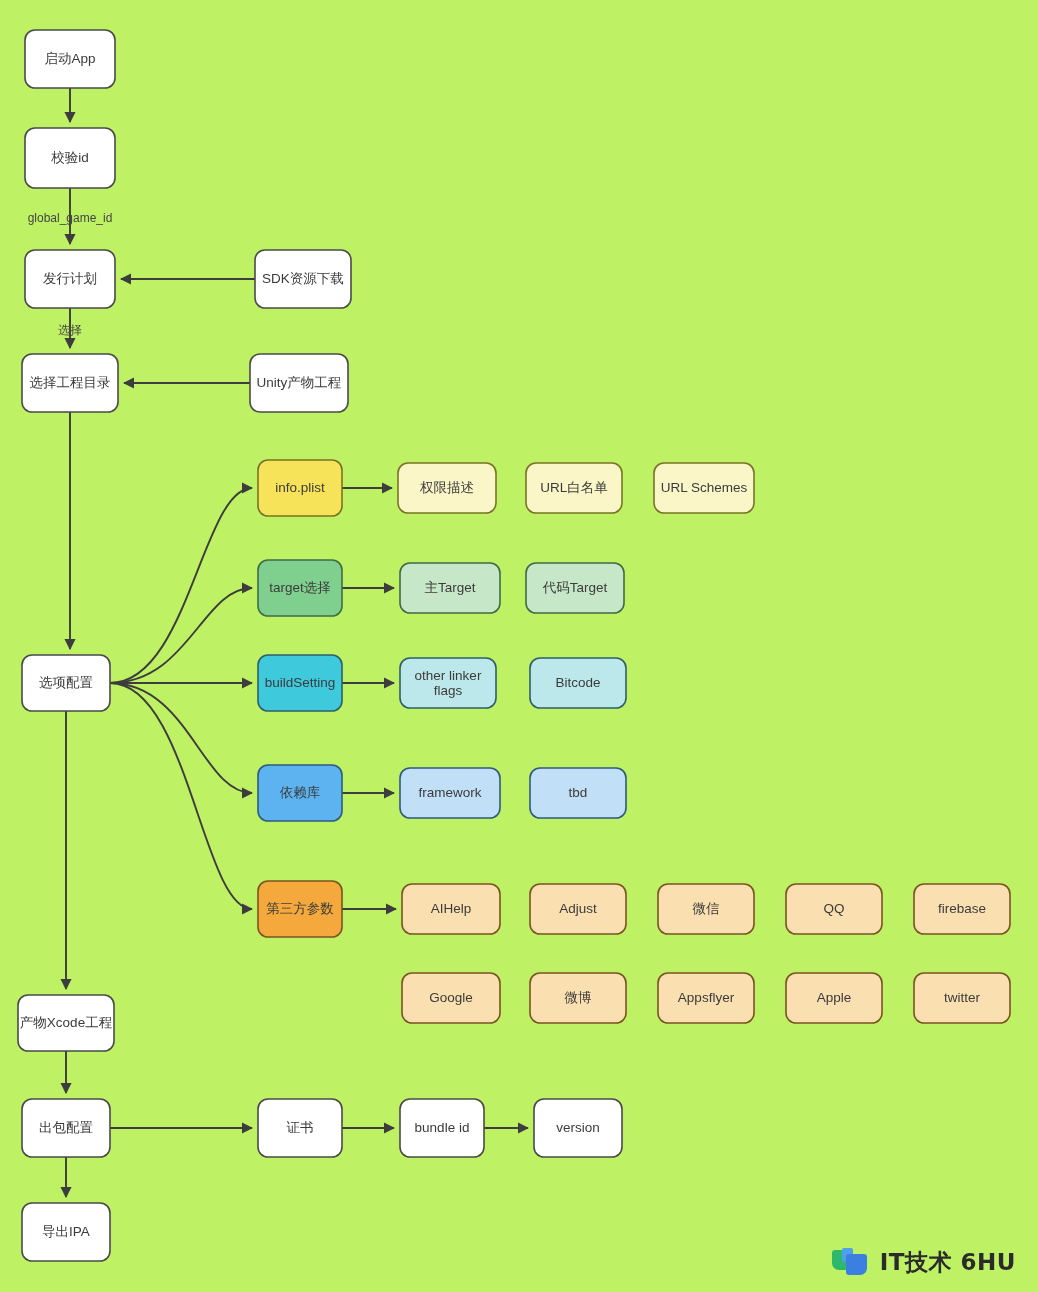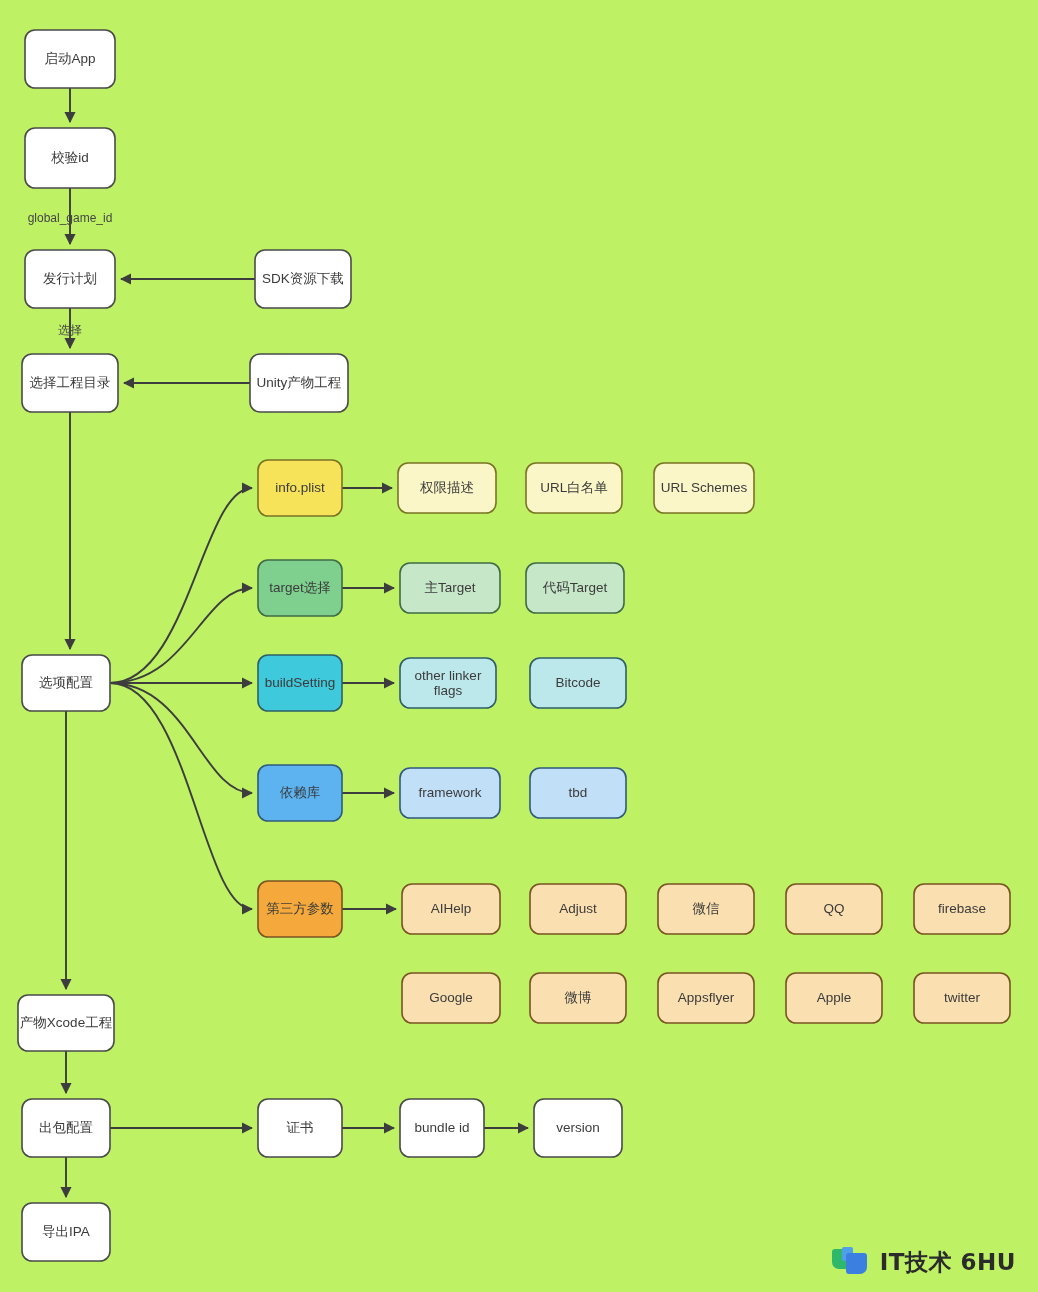--- a/index.html
+++ b/index.html
@@ -45,20 +45,21 @@
   .link {
     fill: none;
     stroke: #3d3d3d;
     stroke-width: 1.9;
   }
   .watermark {
     position: absolute;
     right: 22px;
     bottom: 14px;
     display: flex;
+    align-items: center;
     gap: 8px;
   }
   .wm-text {
     font-family: "DejaVu Sans", "Liberation Sans", sans-serif;
     font-size: 23px;
     font-weight: 600;
     color: #2b2b2b;
     letter-spacing: 0.5px;
     white-space: nowrap;
   }

